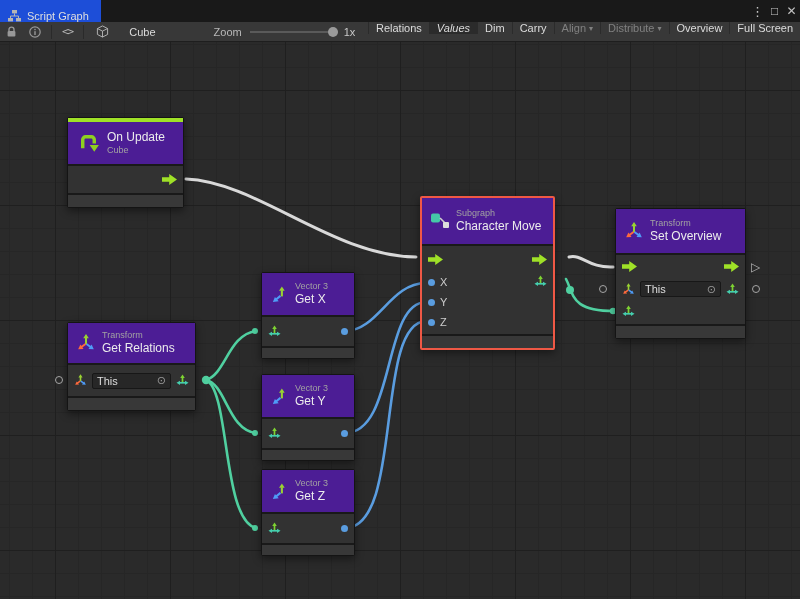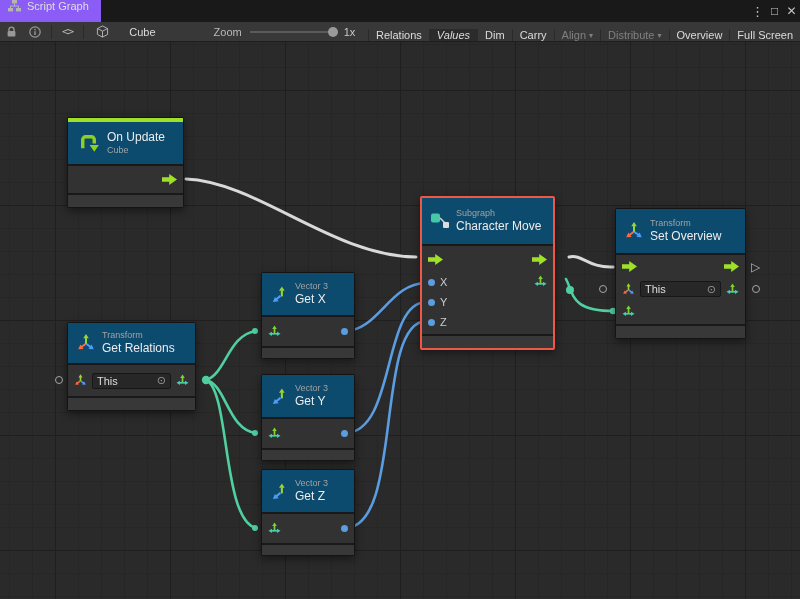--- a/index.html
+++ b/index.html
@@ -1,38 +1,38 @@
 <!DOCTYPE html>
 <html><head>
 <meta charset="utf-8">
 <style>
   * { box-sizing: border-box; margin: 0; padding: 0; }
   html,body { width: 800px; height: 599px; background:#191919; font-family:"Liberation Sans","DejaVu Sans",sans-serif; overflow:hidden; }
   .window { position:relative; width:800px; height:599px; background:#191919; }
 
   
   .tabbar { position:absolute; top:0; left:0; width:800px; height:22px; background:#191919; display:flex; align-items:stretch; }
-  .tab { display:flex; align-items:flex-start; gap:6px; padding:0 12px 0 8px; background:#8b5cf6; color:#dfdfdf; font-size:11px; }
+  .tab { display:flex; align-items:flex-end; gap:6px; padding:0 12px 0 8px; background:#1d4ed8; color:#dfdfdf; font-size:11px; }
   .tab-title { white-space:nowrap; }
   .tab-spacer { flex:1; }
   .winbtn { width:17px; display:flex; align-items:center; justify-content:center; color:#c4c4c4; font-size:12px; cursor:default; }
   .winbtn.menu { font-size:13px; }
 
   
   .toolbar { position:absolute; top:22px; left:0; width:800px; height:20px; background:#383838; border-bottom:1px solid #1e1e1e; display:flex; align-items:center; font-size:11px; color:#d8d8d8; }
   .tb-icon { display:flex; align-items:center; justify-content:center; padding:0 6px; height:100%; }
   .tb-code { color:#b8b8b8; font-family:"DejaVu Sans Mono",monospace; font-size:11px; letter-spacing:-1px; }
   .tb-sep { width:1px; height:14px; background:#2a2a2a; margin:0 4px; }
   .tb-obj { display:flex; align-items:center; gap:20px; padding:0 8px; height:100%; color:#dcdcdc; }
   .tb-zoom-label { color:#b9b9b9; margin-left:50px; }
   .tb-slider { position:relative; width:88px; height:100%; margin:0 6px 0 8px; display:inline-block; }
   .tb-slider .track { position:absolute; left:0; right:0; top:9px; height:2px; background:#5a5a5a; }
   .tb-slider .knob { position:absolute; right:0; top:5px; width:10px; height:10px; border-radius:50%; background:#9a9a9a; }
   .tb-zoom-value { color:#c9c9c9; margin-right:4px; }
-  .tb-buttons { margin-left:auto; display:flex; height:100%; align-items:flex-end; }
+  .tb-buttons { margin-left:auto; display:flex; height:100%; align-items:flex-start; }
   .tb-btn { display:flex; align-items:center; gap:3px; padding:0 7px; background:transparent; border:none; border-left:1px solid #2b2b2b; color:#dcdcdc; font-size:11px; font-family:inherit; white-space:nowrap; cursor:default; }
   .tb-btn.active { background:#2b2b2b;font-style:italic; }
   .tb-btn.disabled { color:#808080; }
   .tb-btn .caret { font-size:8px; }
 
   
   .canvas { position:absolute; top:42px; left:0; width:800px; height:557px; overflow:hidden;
     background-color:#2a2a2a;
     background-image:
       linear-gradient(to right,#1f1f1f 1px,transparent 1px),
@@ -40,21 +40,21 @@
       linear-gradient(to right,#262626 1px,transparent 1px),
       linear-gradient(to bottom,#262626 1px,transparent 1px);
     background-size:115px 115px,115px 115px,23px 23px,23px 23px;
     background-position:55px 48px; }
   .wires { position:absolute; top:0; left:0; }
 
   
   .node { position:absolute; background:#3e3e3e; border:1px solid #141414; border-radius:2px; box-shadow:0 3px 9px rgba(0,0,0,.45); }
   .node.selected { border:2px solid #ef5845; }
   .n-strip { height:4px; background:#9fe127; }
-  .n-header { display:flex; align-items:center; gap:6px; padding:0 8px; background:#0c4a6e; }
+  .n-header { display:flex; align-items:center; gap:6px; padding:0 8px; background:#4c1d95; }
   .n-titles { display:flex; flex-direction:column; justify-content:center; line-height:1.25; }
   .n-cat { font-size:9px; color:#a2a2a2; }
   .n-title { font-size:12px; color:#ececec; }
   .n-div { height:2px; background:#191919; }
   .n-body { background:#323232; }
   .n-footer { height:12px; background:#383838; }
   .p-row { display:flex; align-items:center; gap:5px; padding:0 6px; }
   .p-label { font-size:11px; color:#cccccc; }
   .dot { width:7px; height:7px; border-radius:50%; background:#5a9de0; flex:0 0 auto; }
   .flex-sp { flex:1; }

